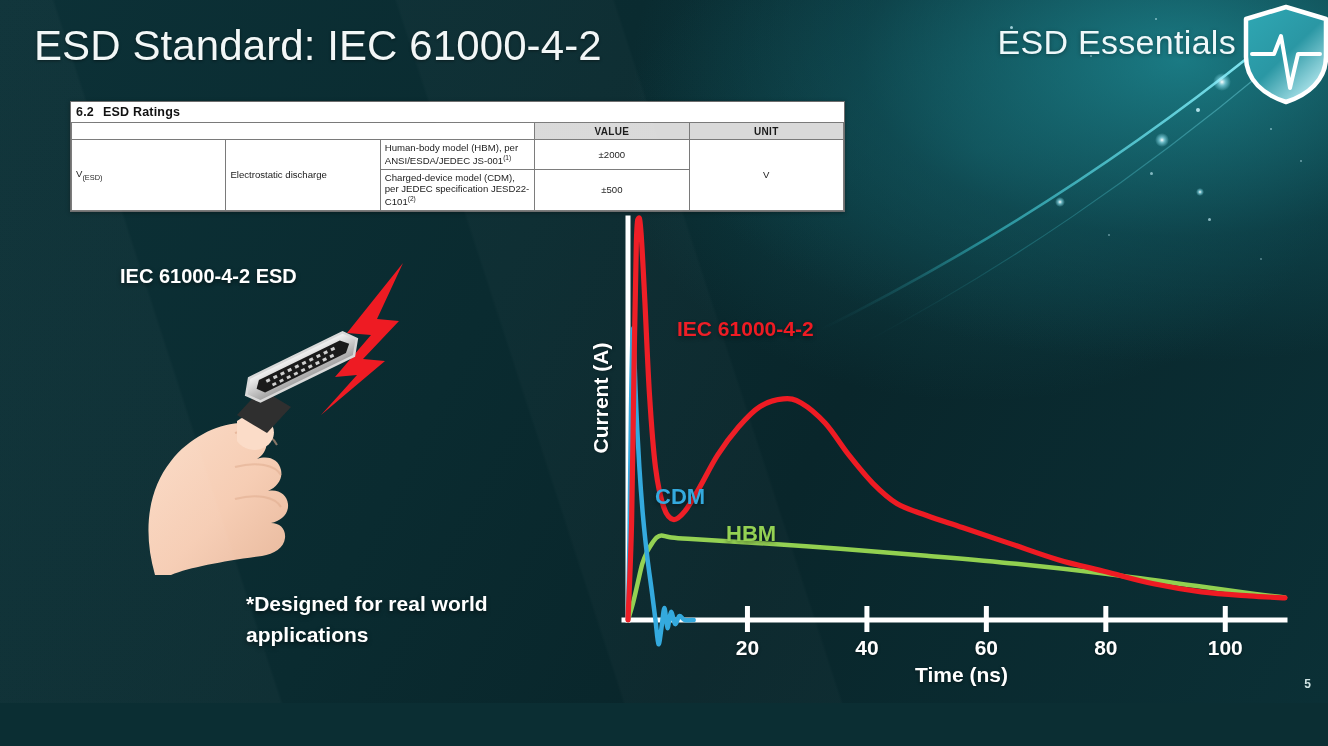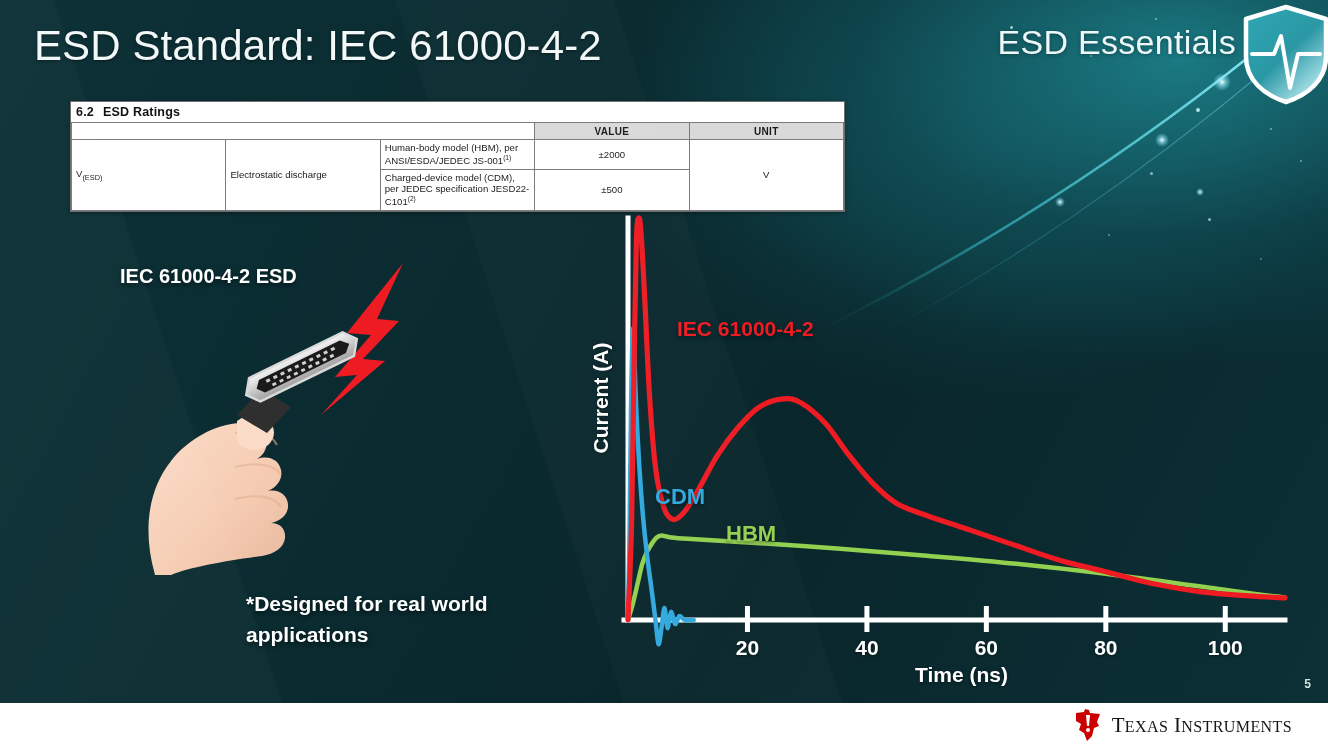--- a/index.html
+++ b/index.html
@@ -338,26 +338,13 @@
         </div>
 
       <div class="series-lbl lbl-iec">IEC 61000-4-2</div>
       <div class="series-lbl lbl-cdm">CDM</div>
       <div class="series-lbl lbl-hbm">HBM</div>
     </div>
 
     <div class="pagenum">5</div>
   </div>
 
-  <div class="footer">
-    <div class="ti-logo">
-      <svg width="30" height="32" viewBox="0 0 30 32">
-        <path d="M3 4 L11 3 L12 0 L16 1 L17 4 L27 5 L24 13 L26 17 L21 19 L19 27 L14 32 L11 24 L6 21 L8 15 L3 12 Z" fill="#cc0000"></path>
-        <path d="M13 6 L17 6 L16 17 L14 17 Z" fill="#ffffff"></path>
-        <circle cx="15" cy="21" r="2" fill="#ffffff"></circle>
-      </svg>
-      <div class="ti-text">
-        <span>T</span><span class="small-caps">EXAS</span>
-        <span>I</span><span class="small-caps">NSTRUMENTS</span>
-      </div>
-    </div>
-  </div>
 </div>
 
 </body></html>

